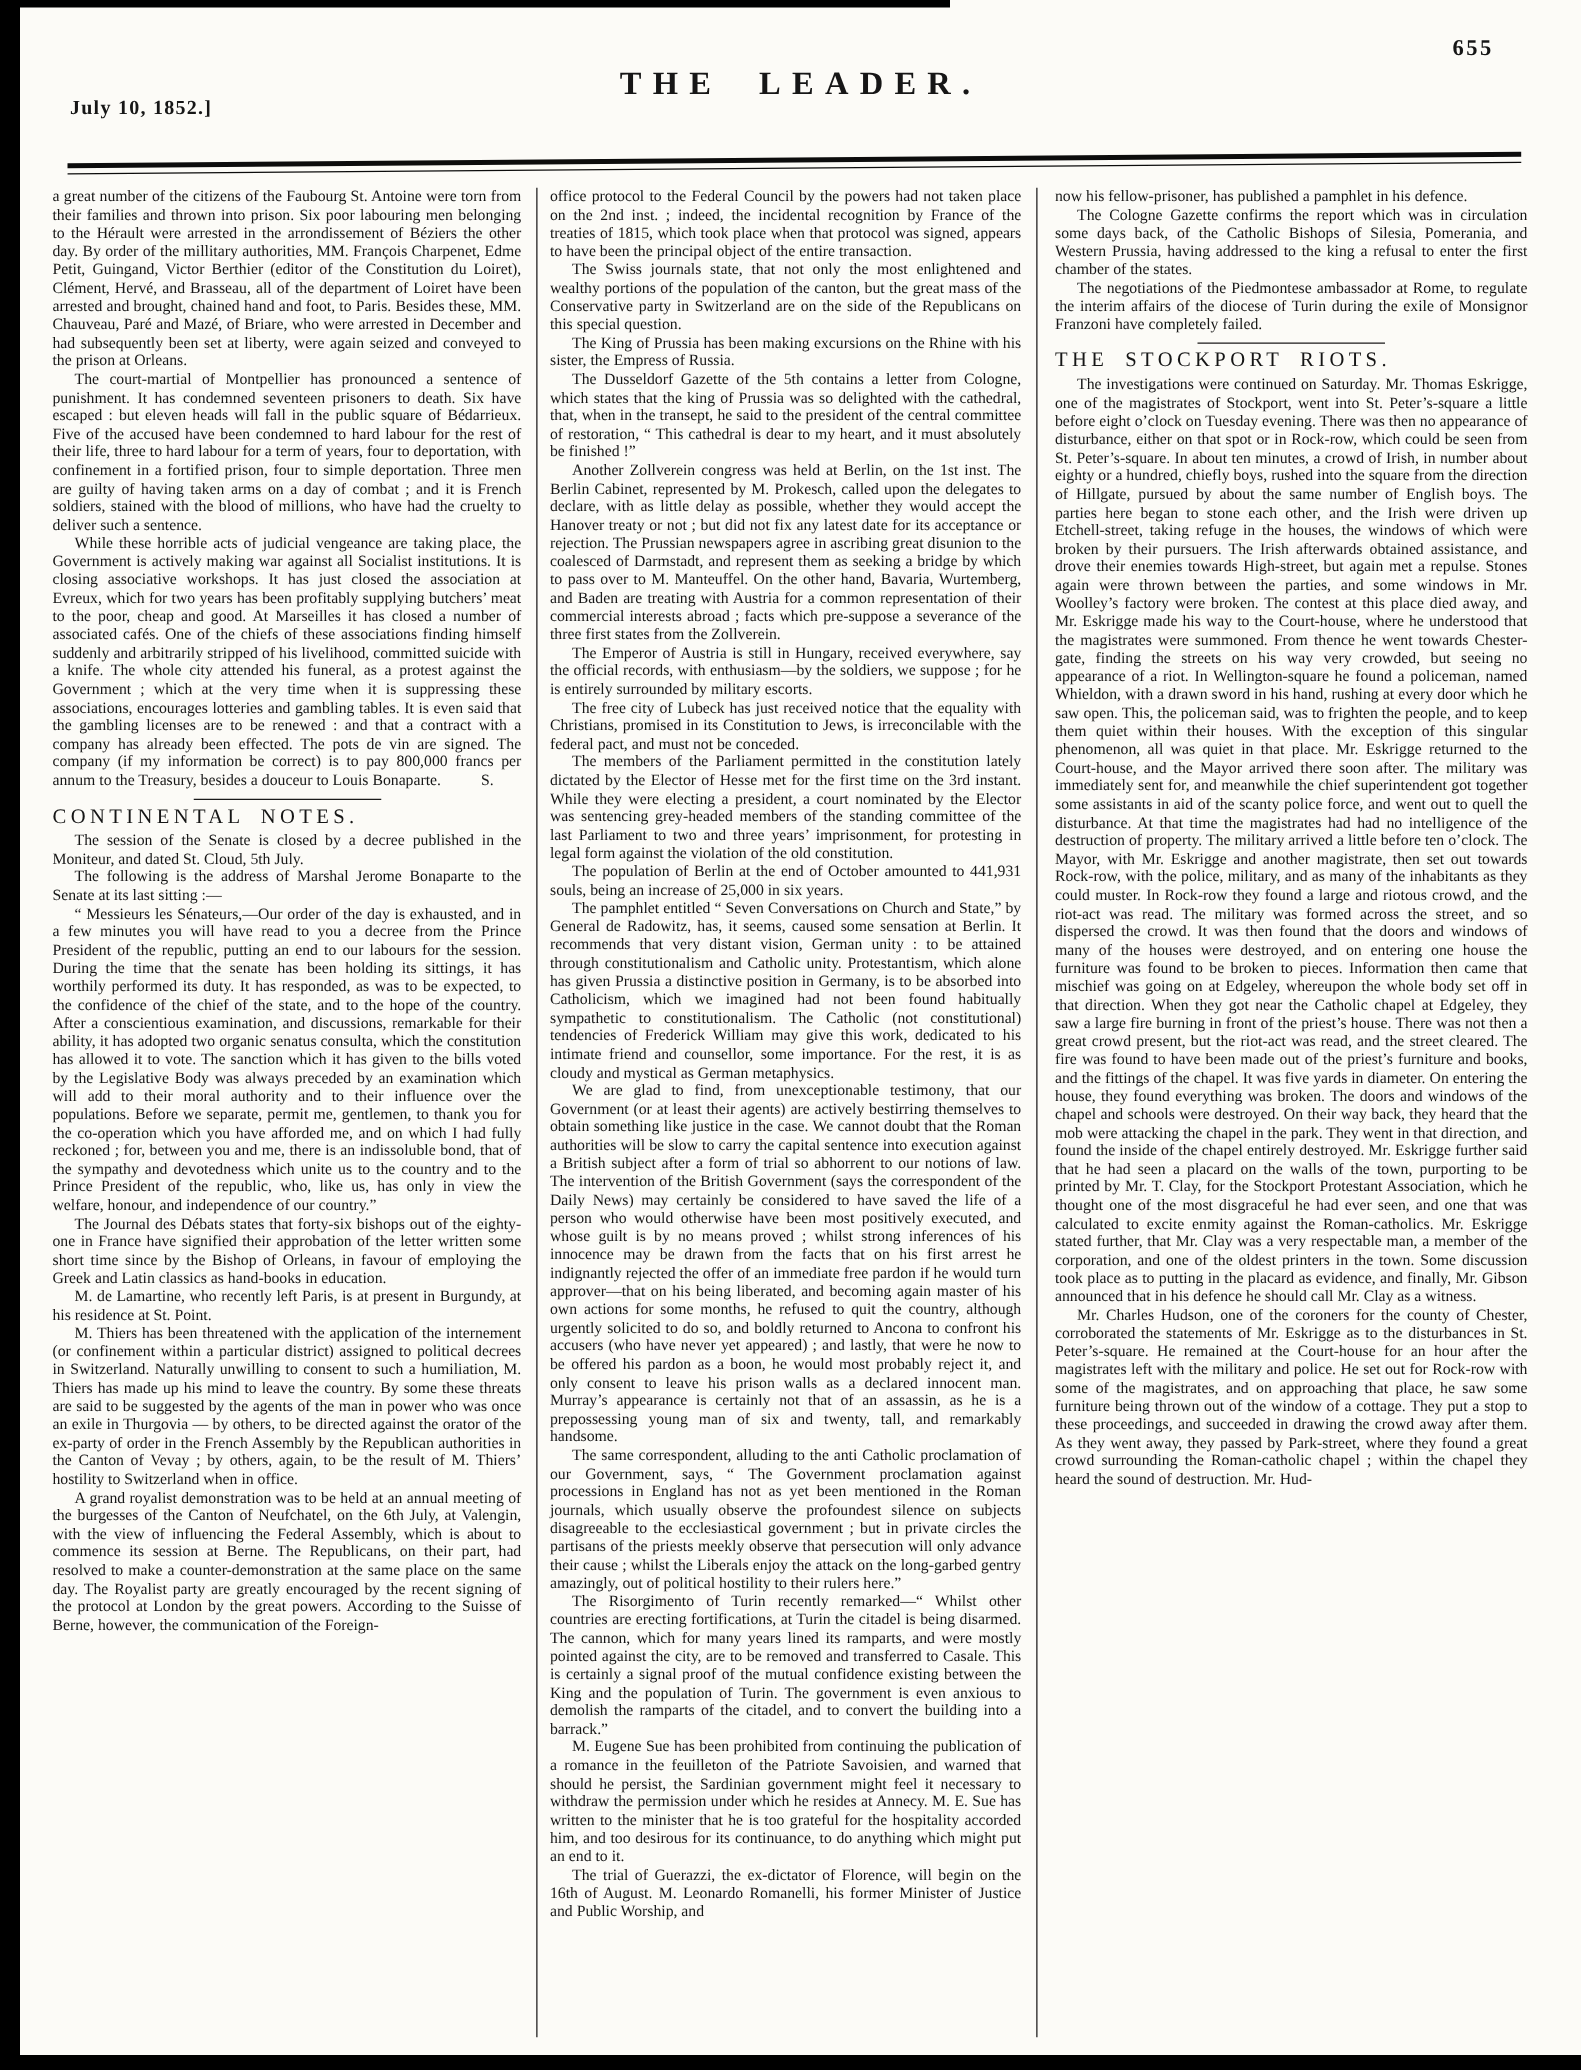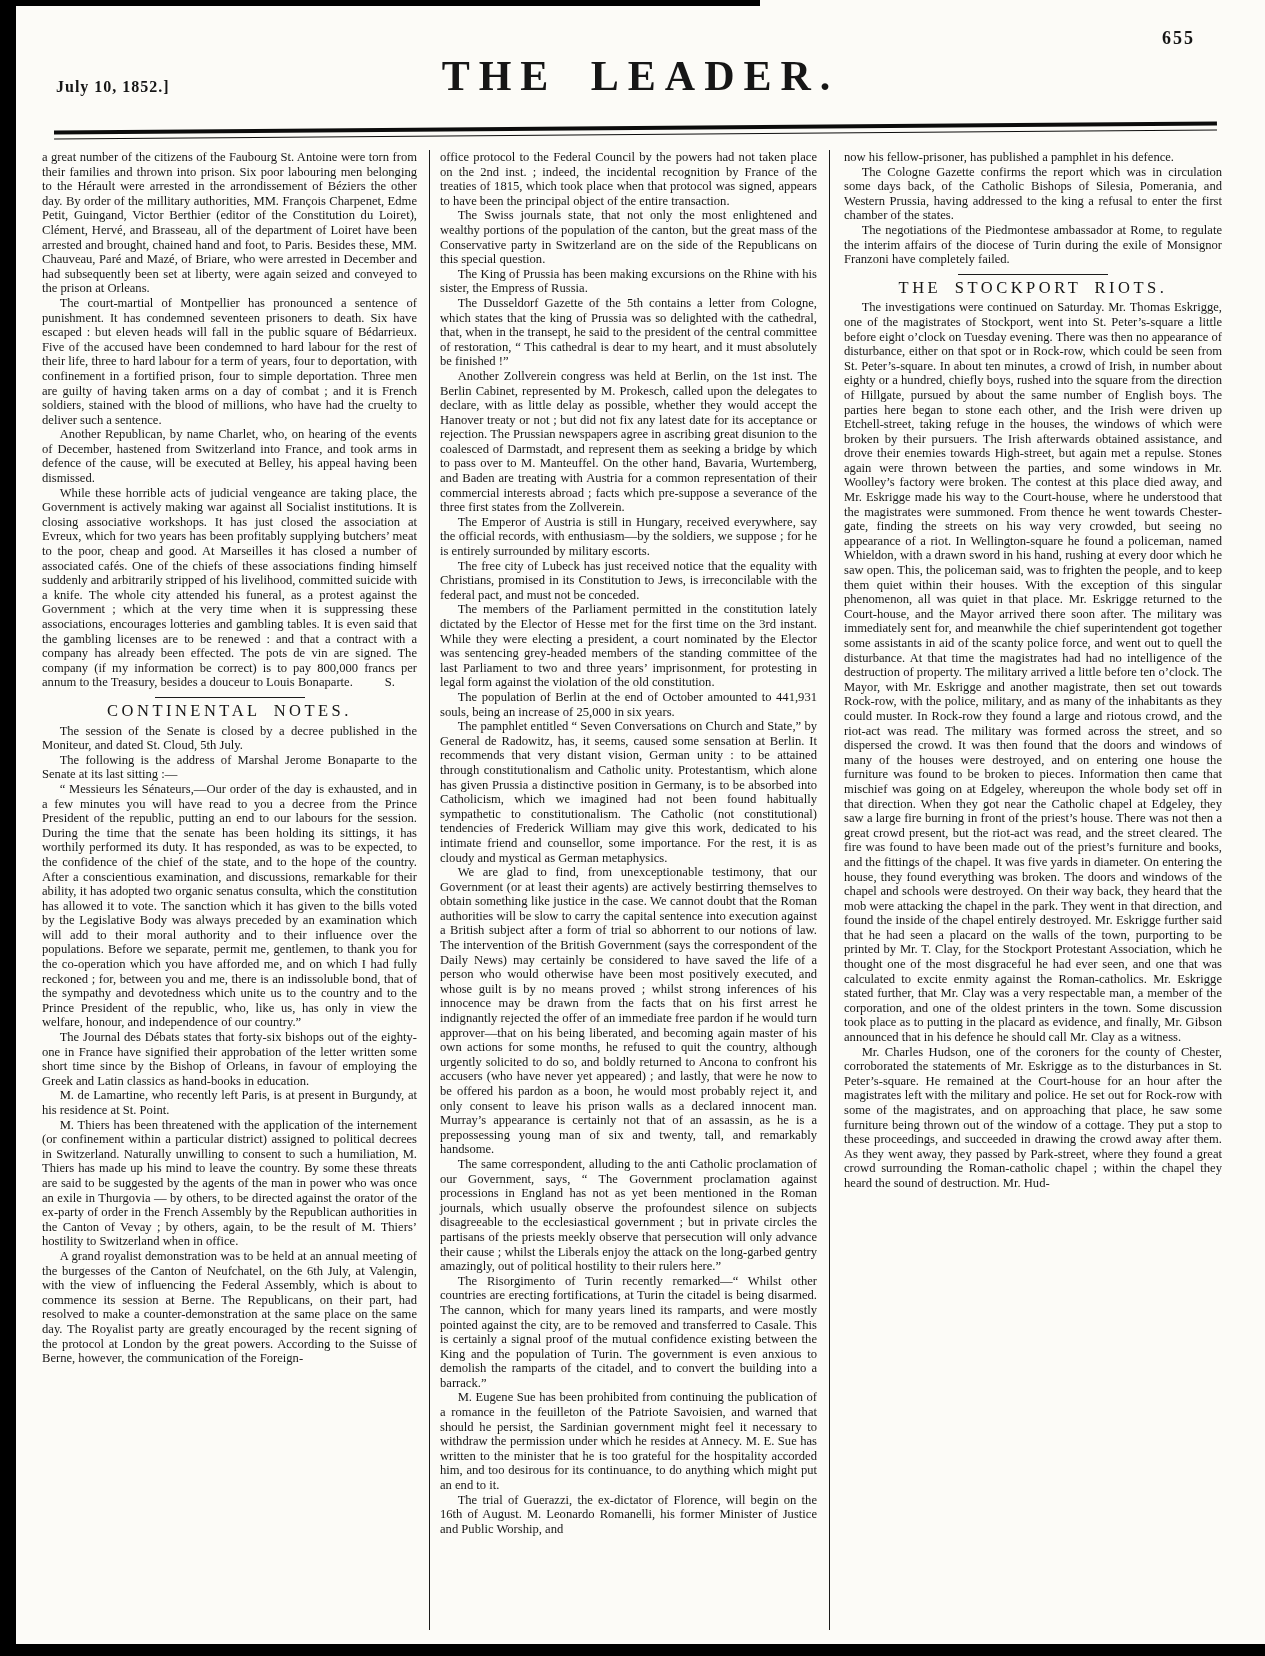--- a/index.html
+++ b/index.html
@@ -5,36 +5,36 @@
   html,body{margin:0;padding:0;background:#e9e7e0;}
   .page{position:relative;width:1265px;height:1656px;background:#fcfbf7;overflow:hidden;
         font-family:"Liberation Serif", serif;color:#161616;}
   .edge-left{position:absolute;left:0;top:0;width:16px;height:1656px;background:#000;}
   .edge-bottom{position:absolute;left:0;bottom:0;width:1265px;height:12px;background:#000;}
   .edge-top{position:absolute;left:0;top:0;width:760px;height:6px;background:#000;}
 
   header{position:absolute;left:16px;top:0;width:1249px;height:148px;}
   .issue-date{position:absolute;left:40px;top:78px;font-size:16px;font-weight:bold;letter-spacing:1px;}
   .masthead-title{position:absolute;left:0;right:0;top:52px;margin:0;text-align:center;
-        font-size:42px;font-weight:bold;letter-spacing:9px;word-spacing:14px;}
+        font-size:26px;font-weight:bold;letter-spacing:9px;word-spacing:14px;}
   .page-number{position:absolute;right:70px;top:28px;font-size:18px;font-weight:bold;letter-spacing:2px;}
   .rule-double{position:absolute;left:38px;right:48px;top:126px;height:4px;
         border-top:4px solid #0c0c0c;border-bottom:1px solid #0c0c0c;transform:rotate(-0.45deg);}
 
   .cols{position:absolute;left:16px;top:150px;width:1249px;height:1480px;display:flex;
         padding:0 0 0 22px;box-sizing:border-box;overflow:hidden;}
   .col{box-sizing:border-box;font-size:12.6px;line-height:14.6px;text-align:justify;}
   .col1{width:392px;padding:0 12px 0 4px;border-right:1px solid #1b1b1b;}
   .col2{width:400px;padding:0 12px 0 10px;border-right:1px solid #1b1b1b;}
   .col3{width:400px;padding:0 8px 0 14px;}
   p{margin:0;text-indent:1.4em;}
   p.noind{text-indent:0;}
   .sig{text-align:right;padding-right:22px;margin-top:-14.6px;}
   .sec-rule{width:150px;border-top:1.5px solid #1b1b1b;margin:7px auto 6px auto;}
-  h2{margin:2px 0 5px 0;text-align:center;font-size:16.5px;font-weight:normal;
+  h2{margin:2px 0 5px 0;font-size:16.5px;font-weight:normal;
      letter-spacing:3.5px;word-spacing:6px;}
 </style>
 </head>
 <body>
 
 <div class="page">
   <div class="edge-left"></div>
   <div class="edge-bottom"></div>
   <div class="edge-top"></div>
 
@@ -43,21 +43,20 @@
     <h1 class="masthead-title">THE LEADER.</h1>
     <div class="page-number">655</div>
     <div class="rule-double"></div>
   </header>
 
   <main class="cols">
 
     <section class="col col1">
       <p class="noind">a great number of the citizens of the Faubourg St. Antoine were torn from their families and thrown into prison.  Six poor labouring men belonging to the Hérault were arrested in the arrondissement of Béziers the other day.  By order of the millitary authorities, MM. François Charpenet, Edme Petit, Guingand, Victor Berthier (editor of the Constitution du Loiret), Clément, Hervé, and Brasseau, all of the department of Loiret have been arrested and brought, chained hand and foot, to Paris.  Besides these, MM. Chauveau, Paré and Mazé, of Briare, who were arrested in December and had subsequently been set at liberty, were again seized and conveyed to the prison at Orleans.</p>
       <p>The court-martial of Montpellier has pronounced a sentence of punishment.  It has condemned seventeen prisoners to death.  Six have escaped : but eleven heads will fall in the public square of Bédarrieux.  Five of the accused have been condemned to hard labour for the rest of their life, three to hard labour for a term of years, four to deportation, with confinement in a fortified prison, four to simple deportation.  Three men are guilty of having taken arms on a day of combat ; and it is French soldiers, stained with the blood of millions, who have had the cruelty to deliver such a sentence.</p>
-      <p>Another Republican, by name Charlet, who, on hearing of the events of December, hastened from Switzerland into France, and took arms in defence of the cause, will be executed at Belley, his appeal having been dismissed.</p>
       <p>While these horrible acts of judicial vengeance are taking place, the Government is actively making war against all Socialist institutions.  It is closing associative workshops.  It has just closed the association at Evreux, which for two years has been profitably supplying butchers’ meat to the poor, cheap and good. At Marseilles it has closed a number of associated cafés. One of the chiefs of these associations finding himself suddenly and arbitrarily stripped of his livelihood, committed suicide with a knife.  The whole city attended his funeral, as a protest against the Government ; which at the very time when it is suppressing these associations, encourages lotteries and gambling tables.  It is even said that the gambling licenses are to be renewed : and that a contract with a company has already been effected.  The pots de vin are signed.  The company (if my information be correct) is to pay 800,000 francs per annum to the Treasury, besides a douceur to Louis Bonaparte.</p>
       <div class="sig">S.</div>
       <div class="sec-rule"></div>
       <h2>CONTINENTAL NOTES.</h2>
       <p>The session of the Senate is closed by a decree published in the Moniteur, and dated St. Cloud, 5th July.</p>
       <p>The following is the address of Marshal Jerome Bonaparte to the Senate at its last sitting :—</p>
       <p>“ Messieurs les Sénateurs,—Our order of the day is exhausted, and in a few minutes you will have read to you a decree from the Prince President of the republic, putting an end to our labours for the session.  During the time that the senate has been holding its sittings, it has worthily performed its duty.  It has responded, as was to be expected, to the confidence of the chief of the state, and to the hope of the country.  After a conscientious examination, and discussions, remarkable for their ability, it has adopted two organic senatus consulta, which the constitution has allowed it to vote.  The sanction which it has given to the bills voted by the Legislative Body was always preceded by an examination which will add to their moral authority and to their influence over the populations.  Before we separate, permit me, gentlemen, to thank you for the co-operation which you have afforded me, and on which I had fully reckoned ; for, between you and me, there is an indissoluble bond, that of the sympathy and devotedness which unite us to the country and to the Prince President of the republic, who, like us, has only in view the welfare, honour, and independence of our country.”</p>
       <p>The Journal des Débats states that forty-six bishops out of the eighty-one in France have signified their approbation of the letter written some short time since by the Bishop of Orleans, in favour of employing the Greek and Latin classics as hand-books in education.</p>
       <p>M. de Lamartine, who recently left Paris, is at present in Burgundy, at his residence at St. Point.</p>
       <p>M. Thiers has been threatened with the application of the internement (or confinement within a particular district) assigned to political decrees in Switzerland. Naturally unwilling to consent to such a humiliation, M. Thiers has made up his mind to leave the country.  By some these threats are said to be suggested by the agents of the man in power who was once an exile in Thurgovia — by others, to be directed against the orator of the ex-party of order in the French Assembly by the Republican authorities in the Canton of Vevay ; by others, again, to be the result of M. Thiers’ hostility to Switzerland when in office.</p>

